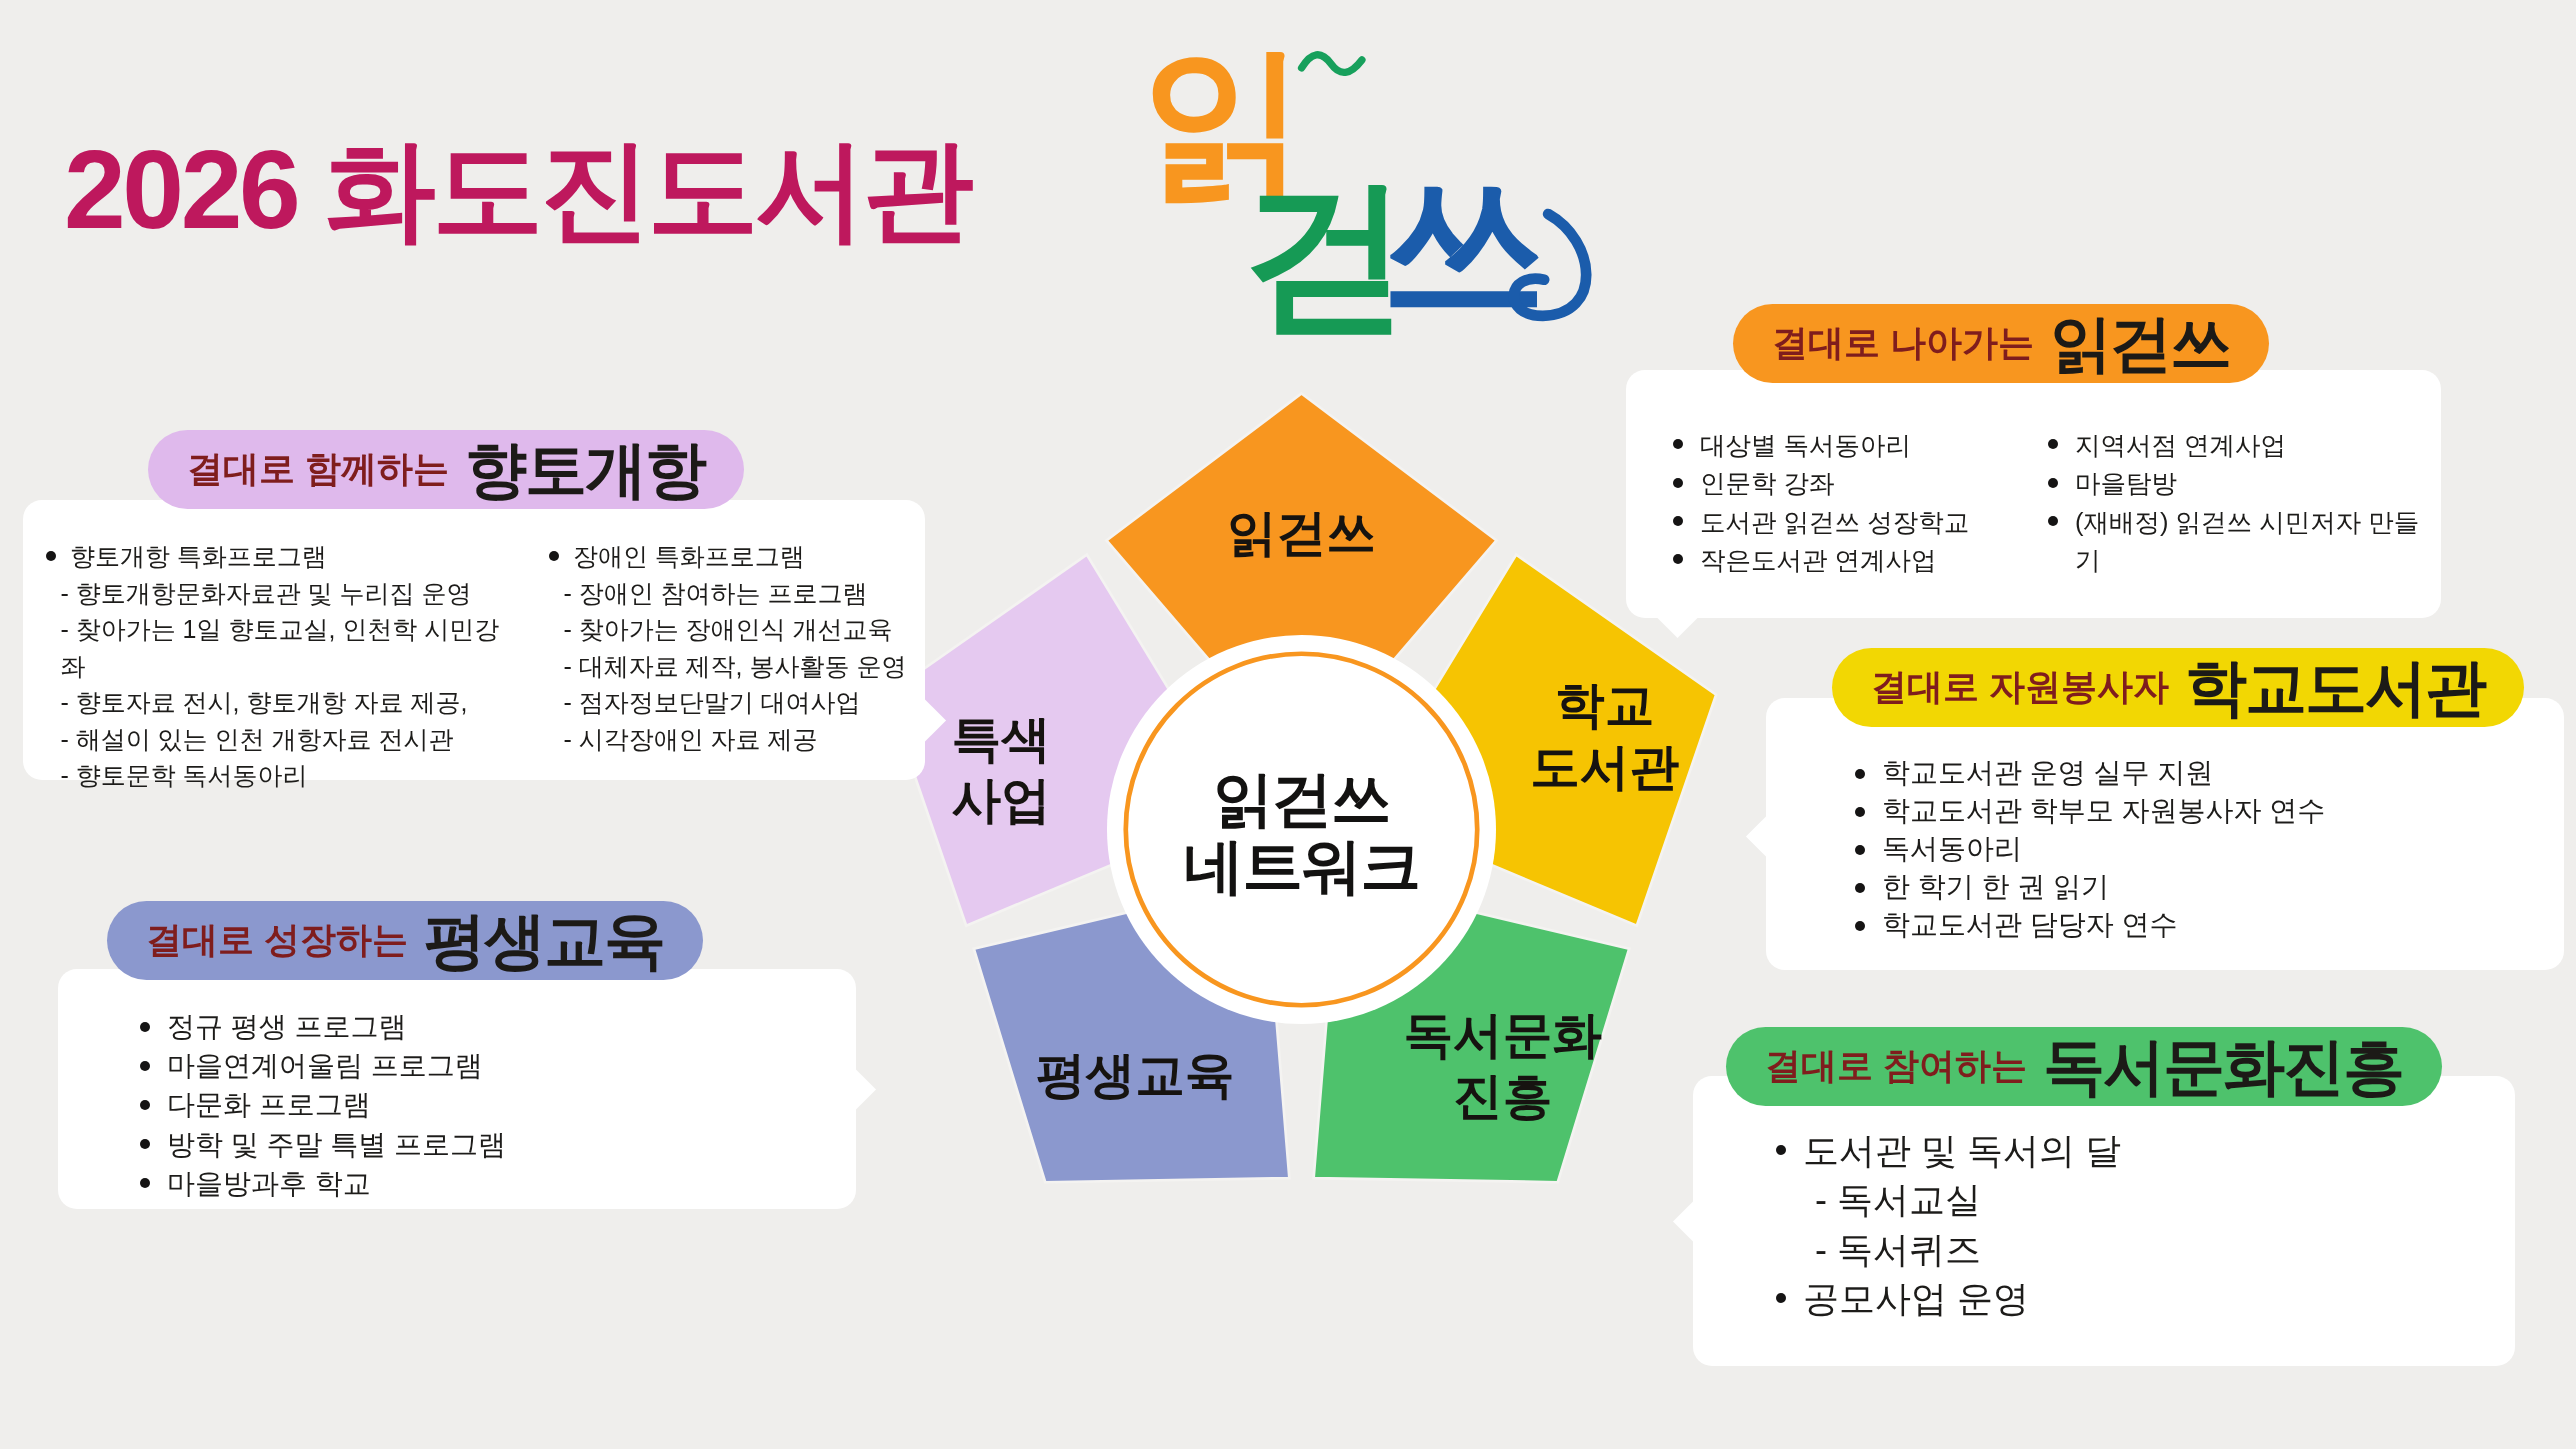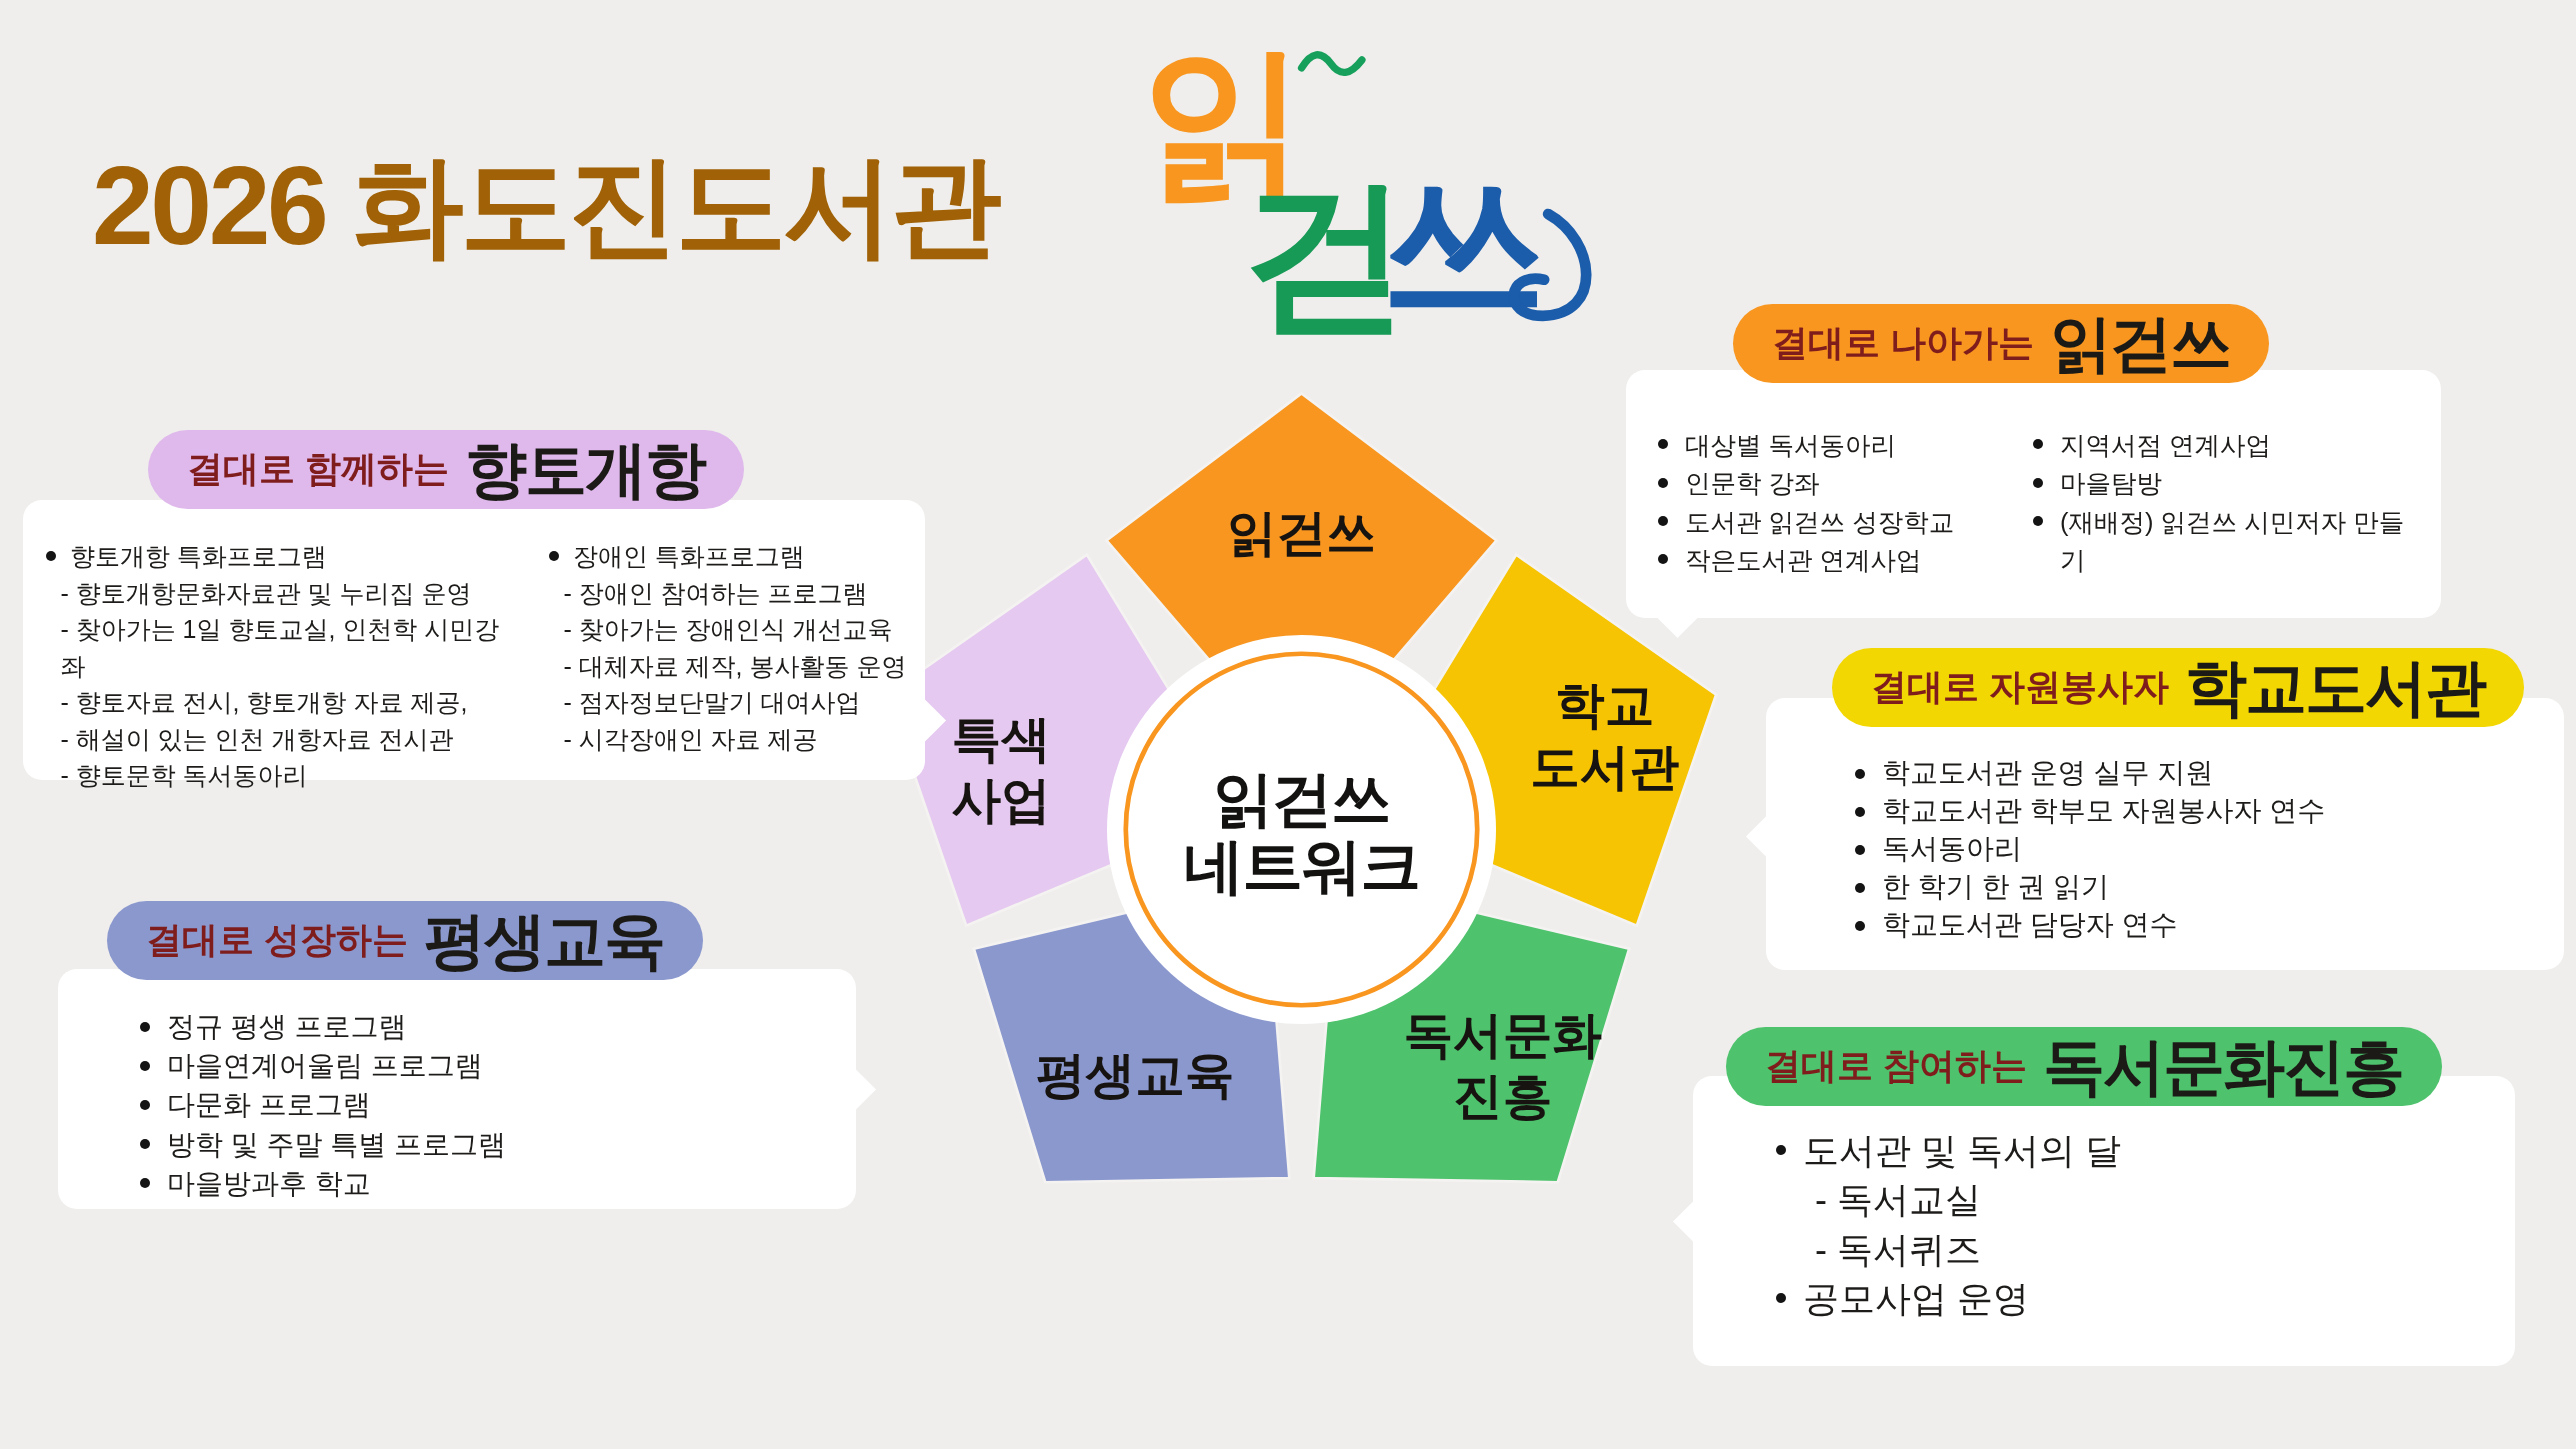--- a/index.html
+++ b/index.html
@@ -1,21 +1,21 @@
 <!DOCTYPE html>
 <html style="font-size:10.7px"><head>
 <meta charset="utf-8">
 <style>
   * { margin:0; padding:0; box-sizing:border-box; }
   html, body { width:2576px; height:1449px; }
   body { font-family:"Liberation Sans", sans-serif; overflow:hidden; }
   .canvas { position:absolute; left:0; top:0; width:2576px; height:1449px; }
 
-  .page-title { position:absolute; left:64px; top:132px; font-size:111px; font-weight:800;
-                color:#a16207; letter-spacing:-3.4px; white-space:nowrap;margin-left:28px; }
+  .page-title { position:absolute; left:64px; top:116px; font-size:111px; font-weight:800;
+                color:#be185d; letter-spacing:-3.4px; white-space:nowrap; }
 
   .logo { position:absolute; left:1134px; top:13.4px; width:496px; height:335px; }
   .logo text { font-weight:800; font-family:"Liberation Sans", sans-serif; }
 
   .flower { position:absolute; left:832px; top:360px; width:939px; height:939px; }
   .flower polygon { stroke:#f4f3f1; stroke-width:4; }
   .petal-label { font-weight:800; font-size:74px; fill:#161310; text-anchor:middle; }
   .center-label { font-weight:800; font-size:90px; fill:#131211; text-anchor:middle; letter-spacing:-2px; }
 
   .callout { position:absolute; background:#ffffff; border-radius:19px; }
@@ -33,21 +33,21 @@
                         border-radius:50%; background:#151414; }
   .items li.s { padding-left:47px; }
 
   .c-special .content { display:flex; gap:20px; padding:38px 13.4px 0 17.4px; font-size:25px; line-height:1.46; }
   .c-special .col1 { flex:0 0 483px; }
   .c-special .col2 { flex:1; }
   .c-special .items li.b { padding-left:29.5px; }
   .c-special .items li.b::before { left:5.4px; }
   .c-special .items li.s { padding-left:20px; }
 
-  .c-rww .content { display:flex; gap:40px; padding:56px 20px 0 24px; font-size:25.5px; line-height:1.5; }
+  .c-rww .content { display:flex; gap:40px; padding:56px 20px 0 39px; font-size:25.5px; line-height:1.5; }
   .c-rww .col1 { flex:0 0 335px; }
   .c-rww .col2 { flex:1; }
 
   .c-school .content { padding:56px 20px 0 81px; font-size:28px; line-height:1.36; }
   .c-lifelong .content { padding:38px 20px 0 74px; font-size:28px; line-height:1.4; }
   .c-reading .content { padding:50px 20px 0 75px; font-size:36px; line-height:1.37; }
 </style>
 </head>
 <body>
 

